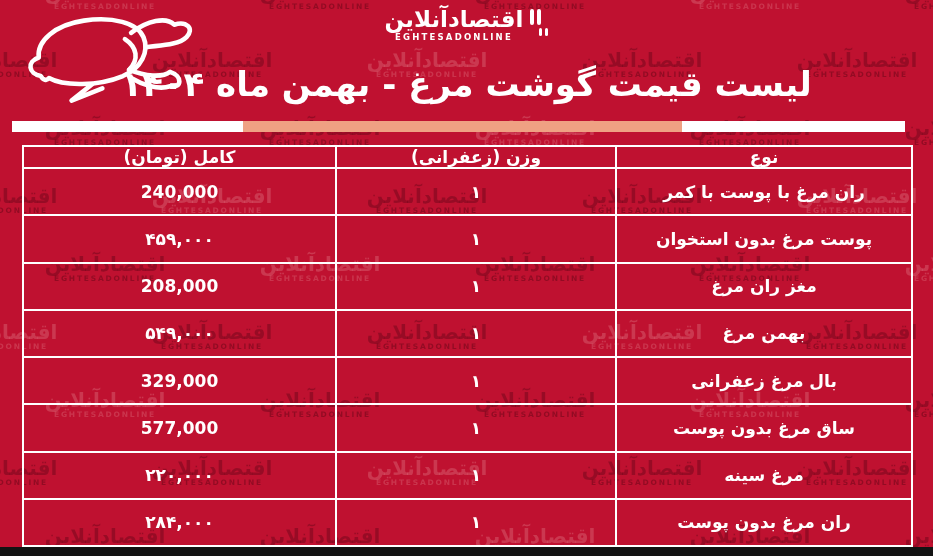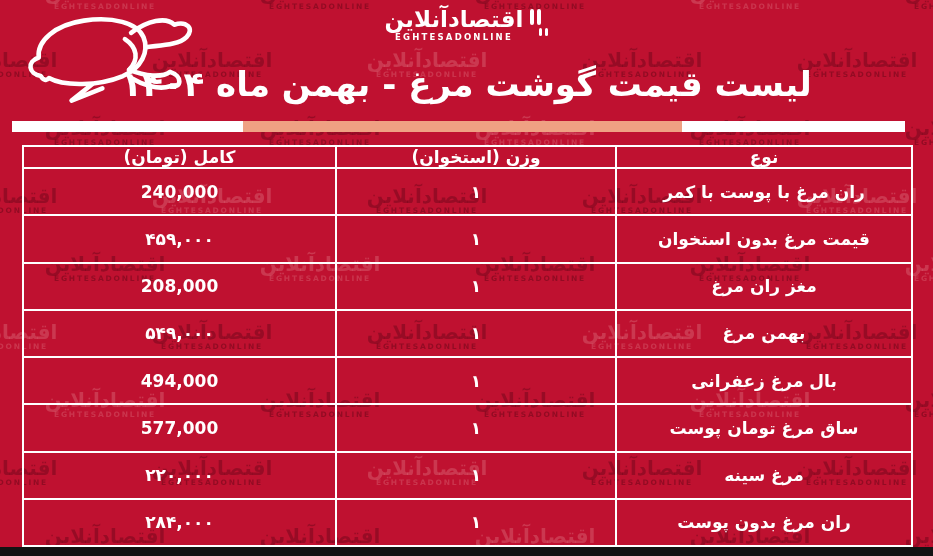--- a/index.html
+++ b/index.html
@@ -279,52 +279,52 @@
 
   <table class="price-table">
     <colgroup>
       <col style="width:296px">
         <col style="width:280px">
         <col style="width:313px">
     </colgroup>
     <thead>
       <tr>
         <th>نوع</th>
-        <th>وزن (استخوان)</th>
+        <th>وزن (زعفرانی)</th>
         <th>کامل (تومان)</th>
       </tr>
     </thead>
     <tbody id="table-body">
         <tr>
           <td>ران مرغ با پوست با کمر</td>
           <td>۱</td>
           <td>240,000</td>
         </tr>
         <tr>
-          <td>قیمت مرغ بدون استخوان</td>
+          <td>پوست مرغ بدون استخوان</td>
           <td>۱</td>
           <td>۴۵۹,۰۰۰</td>
         </tr>
         <tr>
           <td>مغز ران مرغ</td>
           <td>۱</td>
           <td>208,000</td>
         </tr>
         <tr>
           <td>بهمن مرغ</td>
           <td>۱</td>
           <td>۵۴۹,۰۰۰</td>
         </tr>
         <tr>
           <td>بال مرغ زعفرانی</td>
           <td>۱</td>
-          <td>494,000</td>
-        </tr>
-        <tr>
-          <td>ساق مرغ تومان پوست</td>
+          <td>329,000</td>
+        </tr>
+        <tr>
+          <td>ساق مرغ بدون پوست</td>
           <td>۱</td>
           <td>577,000</td>
         </tr>
         <tr>
           <td>مرغ سینه</td>
           <td>۱</td>
           <td>۲۲۰,۰۰۰</td>
         </tr>
         <tr>
           <td>ران مرغ بدون پوست</td>

